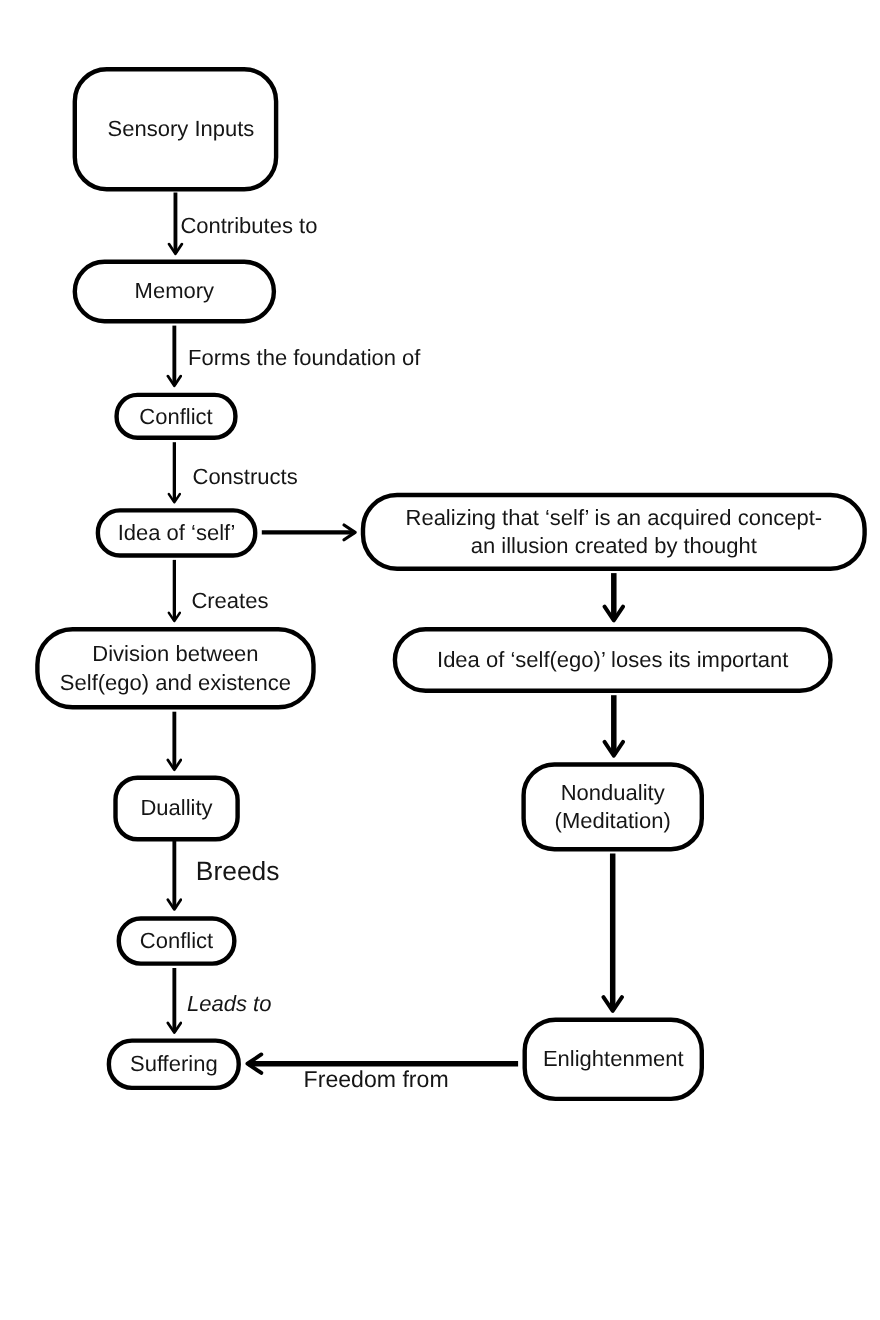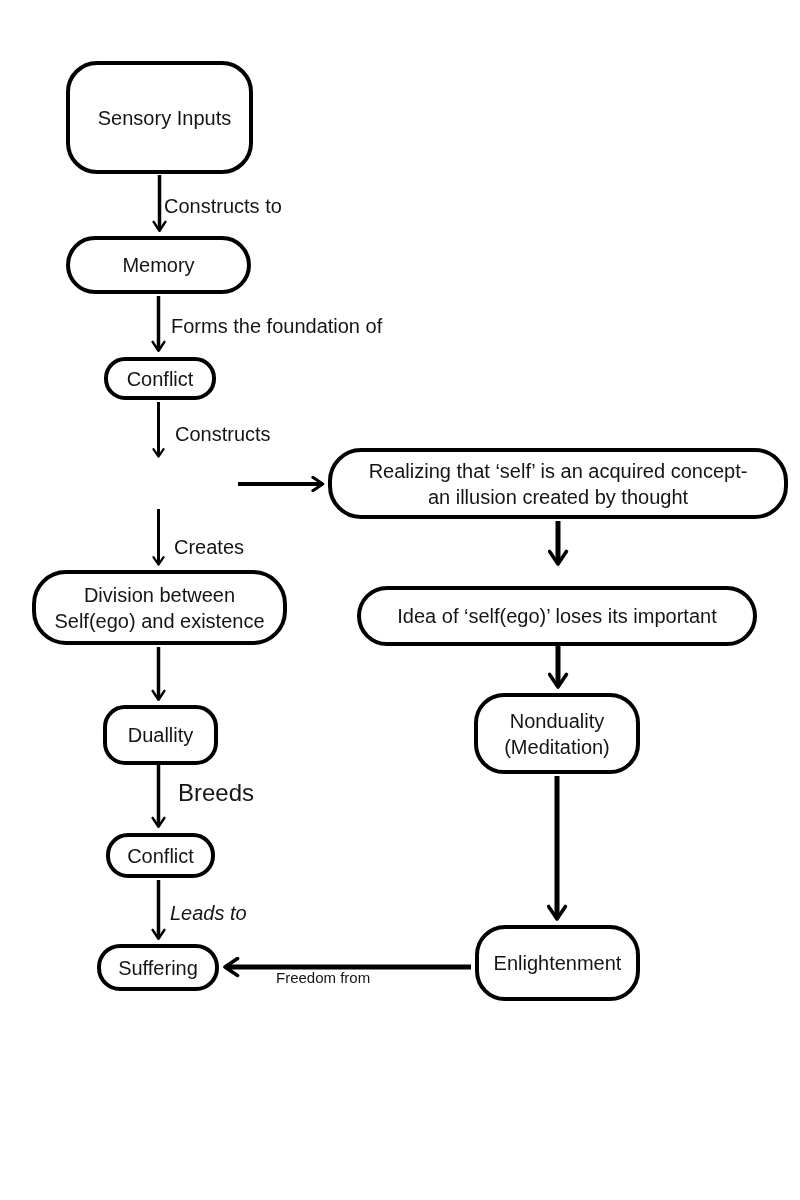--- a/index.html
+++ b/index.html
@@ -46,31 +46,31 @@
   
   .n-sensory       { left: 66px;  top: 61px;  width: 187px; height: 113px; border-radius: 31px; border-width: 4.5px; padding-left: 10px; }
   .n-memory        { left: 66px;  top: 236px; width: 185px; height: 58px;  border-radius: 29px; border-width: 4.5px; }
   .n-thinking      { left: 104px; top: 357px; width: 112px; height: 43px;  border-radius: 21px; }
   .n-idea-self     { left: 87px;  top: 462px; width: 147px; height: 45px;  border-radius: 22px; }
   .n-realizing     { left: 328px; top: 448px; width: 460px; height: 71px;  border-radius: 33px; border-width: 4.5px; }
   .n-division      { left: 32px;  top: 570px; width: 255px; height: 75px;  border-radius: 34px; border-width: 4.5px; }
   .n-duallity      { left: 103px; top: 705px; width: 115px; height: 60px;  border-radius: 22px; }
   .n-conflict      { left: 106px; top: 833px; width: 109px; height: 45px;  border-radius: 22px; }
   .n-suffering     { left: 97px;  top: 944px; width: 122px; height: 47px;  border-radius: 23px; }
-  .n-idea-ego      { left: 357px; top: 570px; width: 400px; height: 60px;  border-radius: 30px; border-width: 4.5px; margin-top: 16px; }
+  .n-idea-ego      { left: 357px; top: 570px; width: 400px; height: 60px;  border-radius: 30px; border-width: 4.5px; }
   .n-nonduality    { left: 474px; top: 693px; width: 166px; height: 81px;  border-radius: 30px; border-width: 4.5px; }
   .n-enlightenment { left: 475px; top: 925px; width: 165px; height: 76px;  border-radius: 30px; border-width: 4.5px; }
   
   .l-contributes { left: 164px; top: 194px; }
   .l-forms       { left: 171px; top: 314px; }
   .l-constructs  { left: 175px; top: 422px; }
   .l-creates     { left: 174px; top: 535px; }
   .l-breeds      { left: 178px; top: 779px; font-size: 24px; }
   .l-leads      { left: 170px; top: 901px; font-style: italic; }
-  .l-freedom     { left: 276px; top: 969px; font-size: 15px; }
+  .l-freedom     { left: 276px; top: 969px; font-size: 21px; }
 </style>
 </head>
 <body>
 
 <div class="canvas">
 
   <svg class="arrows" viewBox="0 0 800 1200" xmlns="http://www.w3.org/2000/svg">
     <defs>
       <marker id="chev" viewBox="0 0 10 10" refX="7" refY="5" markerWidth="4.2" markerHeight="4.2" orient="auto">
         <path d="M 1.5 1 L 7.5 5 L 1.5 9" fill="none" stroke="#000000" stroke-width="1.7" stroke-linecap="round" stroke-linejoin="round"></path>
@@ -86,33 +86,34 @@
     <line x1="158.5" y1="880" x2="158.5" y2="938" stroke="#000" stroke-width="3.5" marker-end="url(#chev)"></line>
     <line x1="558" y1="521" x2="558" y2="563" stroke="#000" stroke-width="5" marker-end="url(#chev)"></line>
     <line x1="558" y1="632" x2="558" y2="686" stroke="#000" stroke-width="5" marker-end="url(#chev)"></line>
     <line x1="557" y1="776" x2="557" y2="918" stroke="#000" stroke-width="5" marker-end="url(#chev)"></line>
     <line x1="471" y1="967" x2="226" y2="967" stroke="#000" stroke-width="5" marker-end="url(#chev)"></line>
   </svg>
 
   <div class="node n-sensory">Sensory Inputs</div>
   <div class="node n-memory">Memory</div>
   <div class="node n-thinking">Conflict</div>
+  <div class="node n-idea-self">Idea of ‘self’</div>
   <div class="node n-realizing">Realizing that ‘self’ is an acquired concept-
 an illusion created by thought</div>
   <div class="node n-division">Division between
 Self(ego) and existence</div>
   <div class="node n-duallity">Duallity</div>
   <div class="node n-conflict">Conflict</div>
   <div class="node n-suffering">Suffering</div>
   <div class="node n-idea-ego">Idea of ‘self(ego)’ loses its important</div>
   <div class="node n-nonduality">Nonduality
 (Meditation)</div>
   <div class="node n-enlightenment">Enlightenment</div>
 
-  <span class="elabel l-contributes">Constructs to</span>
+  <span class="elabel l-contributes">Contributes to</span>
   <span class="elabel l-forms">Forms the foundation of</span>
   <span class="elabel l-constructs">Constructs</span>
   <span class="elabel l-creates">Creates</span>
   <span class="elabel l-breeds">Breeds</span>
   <span class="elabel l-leads">Leads to</span>
   <span class="elabel l-freedom">Freedom from</span>
 
 </div>
 
 </body></html>

